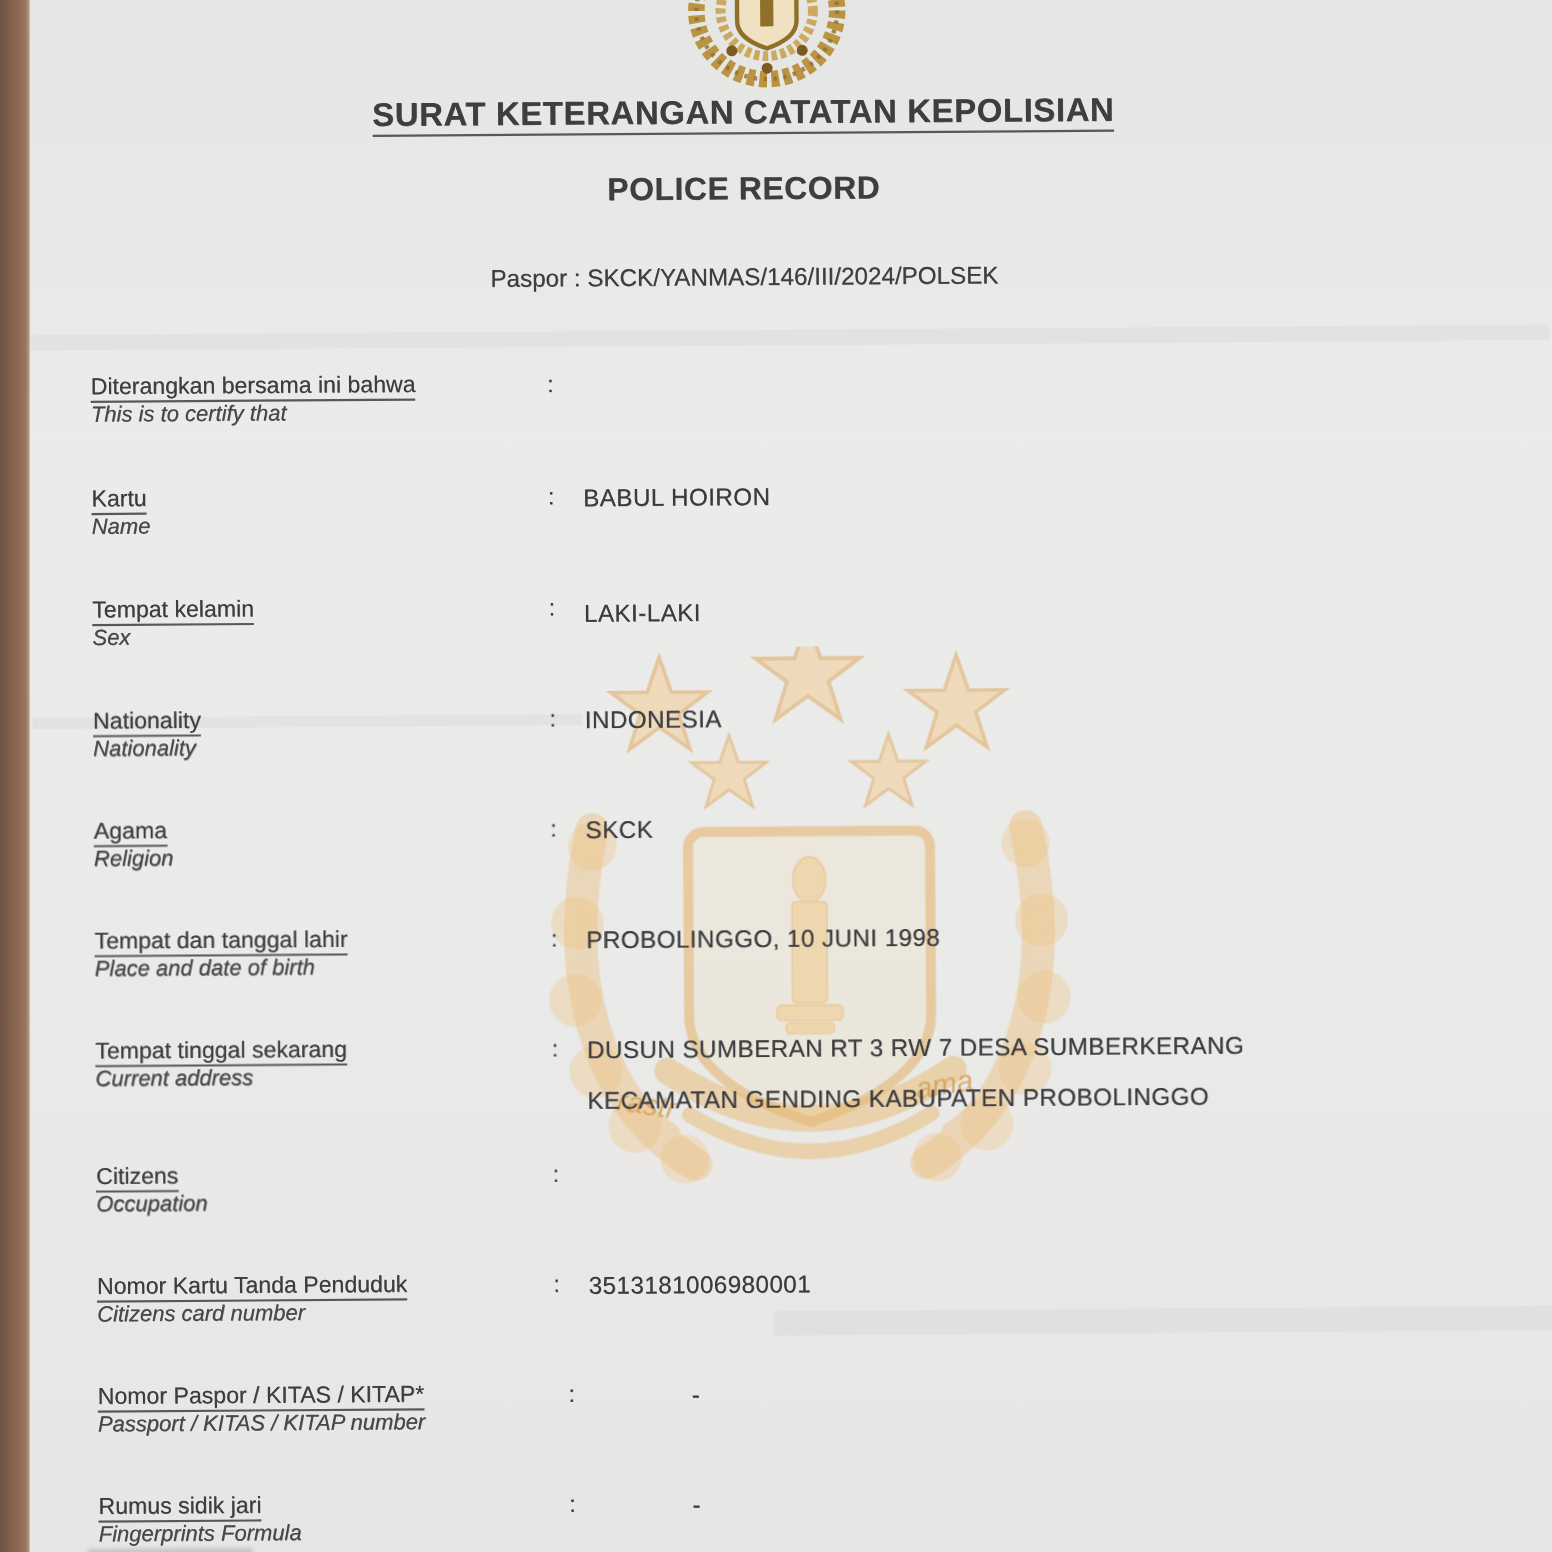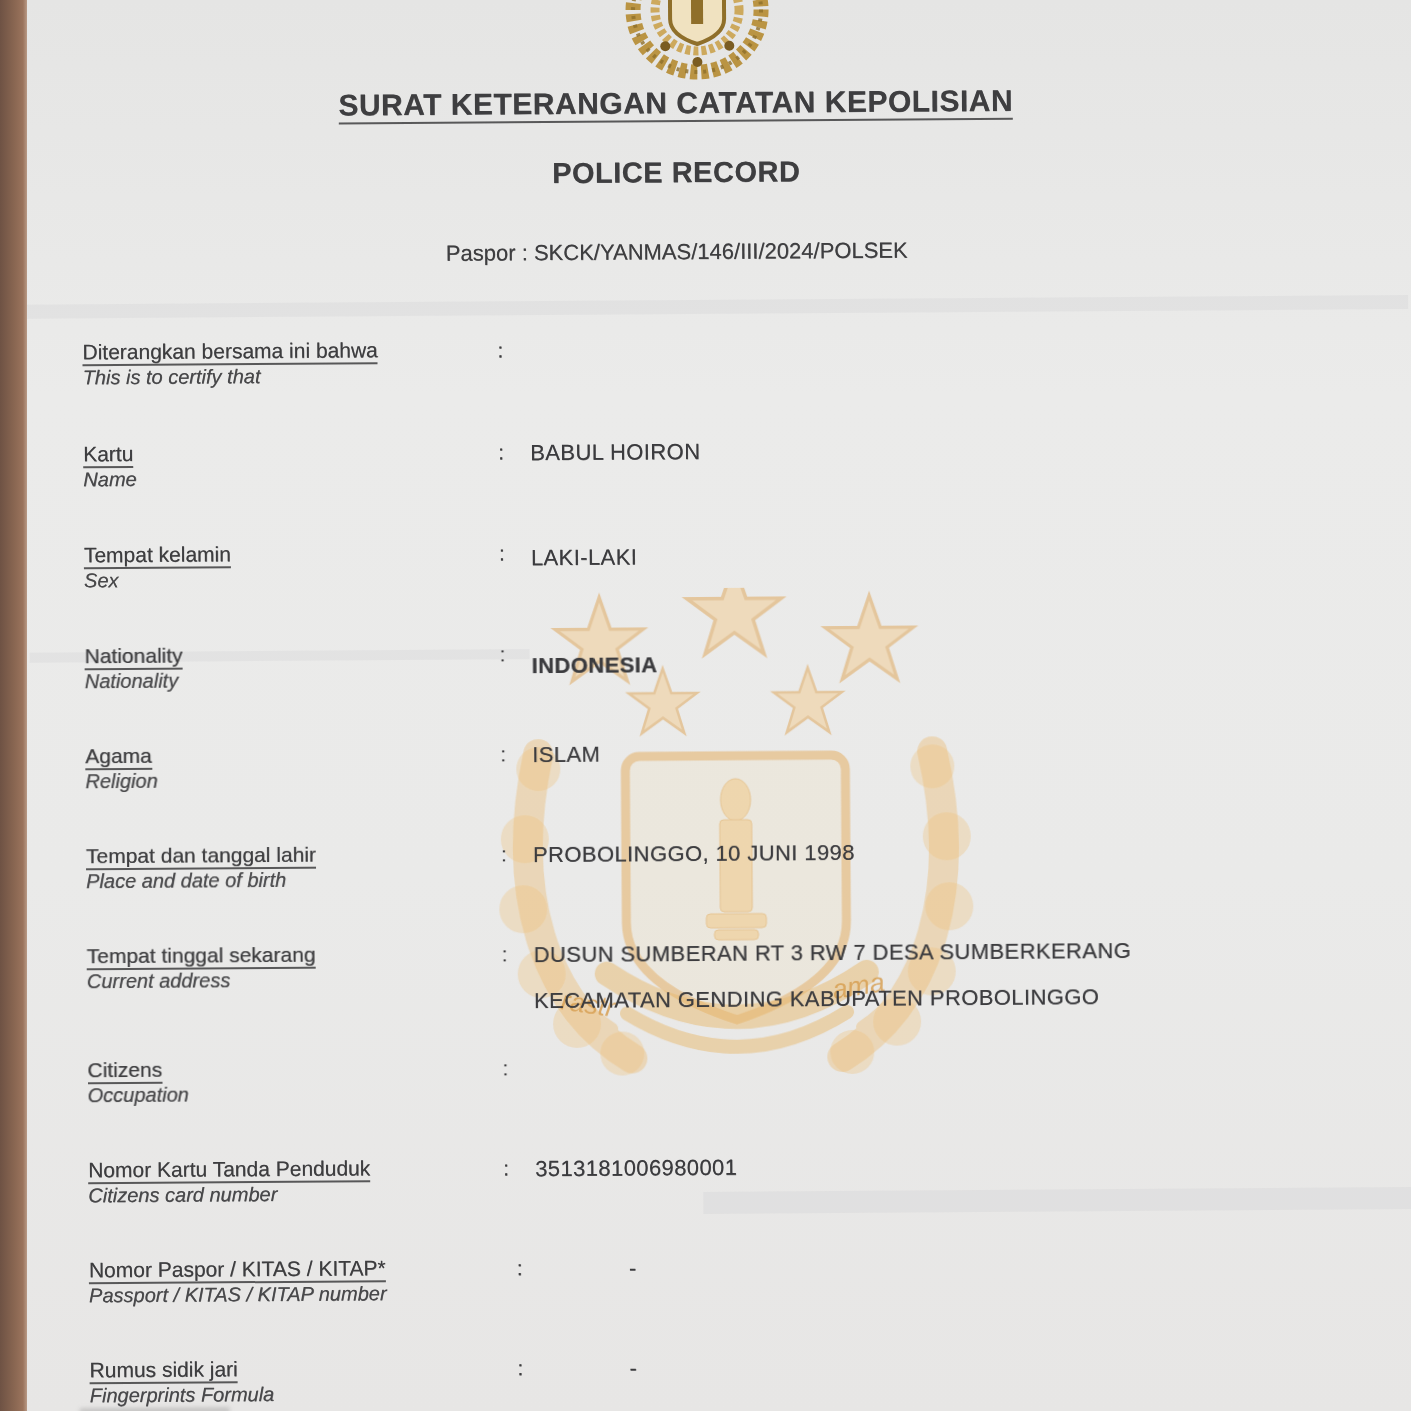--- a/index.html
+++ b/index.html
@@ -145,28 +145,28 @@
     <div><span class="u id-lbl">Tempat kelamin</span></div>
     <div class="en-lbl">Sex</div>
     <span class="colon" style="position:absolute;left:415px;top:0;">:</span>
     <span class="val" style="position:absolute;left:447px;top:4px;">LAKI-LAKI</span>
   </div>
 
   <div class="txt z" style="left:85px;top:402px;">
     <div><span class="u id-lbl">Nationality</span></div>
     <div class="en-lbl">Nationality</div>
     <span class="colon" style="position:absolute;left:415px;top:0;">:</span>
-    <span class="val" style="position:absolute;left:447px;top:11px;font-weight:bold;">INDONESIA</span>
+    <span class="val" style="position:absolute;left:447px;top:0;">INDONESIA</span>
   </div>
 
   <div class="txt z" style="left:85px;top:454px;">
     <div><span class="u id-lbl">Agama</span></div>
     <div class="en-lbl">Religion</div>
     <span class="colon" style="position:absolute;left:415px;top:0;">:</span>
-    <span class="val" style="position:absolute;left:447px;top:0;">ISLAM</span>
+    <span class="val" style="position:absolute;left:447px;top:0;">SKCK</span>
   </div>
 
   <div class="txt z" style="left:85px;top:506px;">
     <div><span class="u id-lbl">Tempat dan tanggal lahir</span></div>
     <div class="en-lbl">Place and date of birth</div>
     <span class="colon" style="position:absolute;left:415px;top:0;">:</span>
     <span class="val" style="position:absolute;left:447px;top:0;">PROBOLINGGO, 10 JUNI 1998</span>
   </div>
 
   <div class="txt z" style="left:85px;top:558px;">

